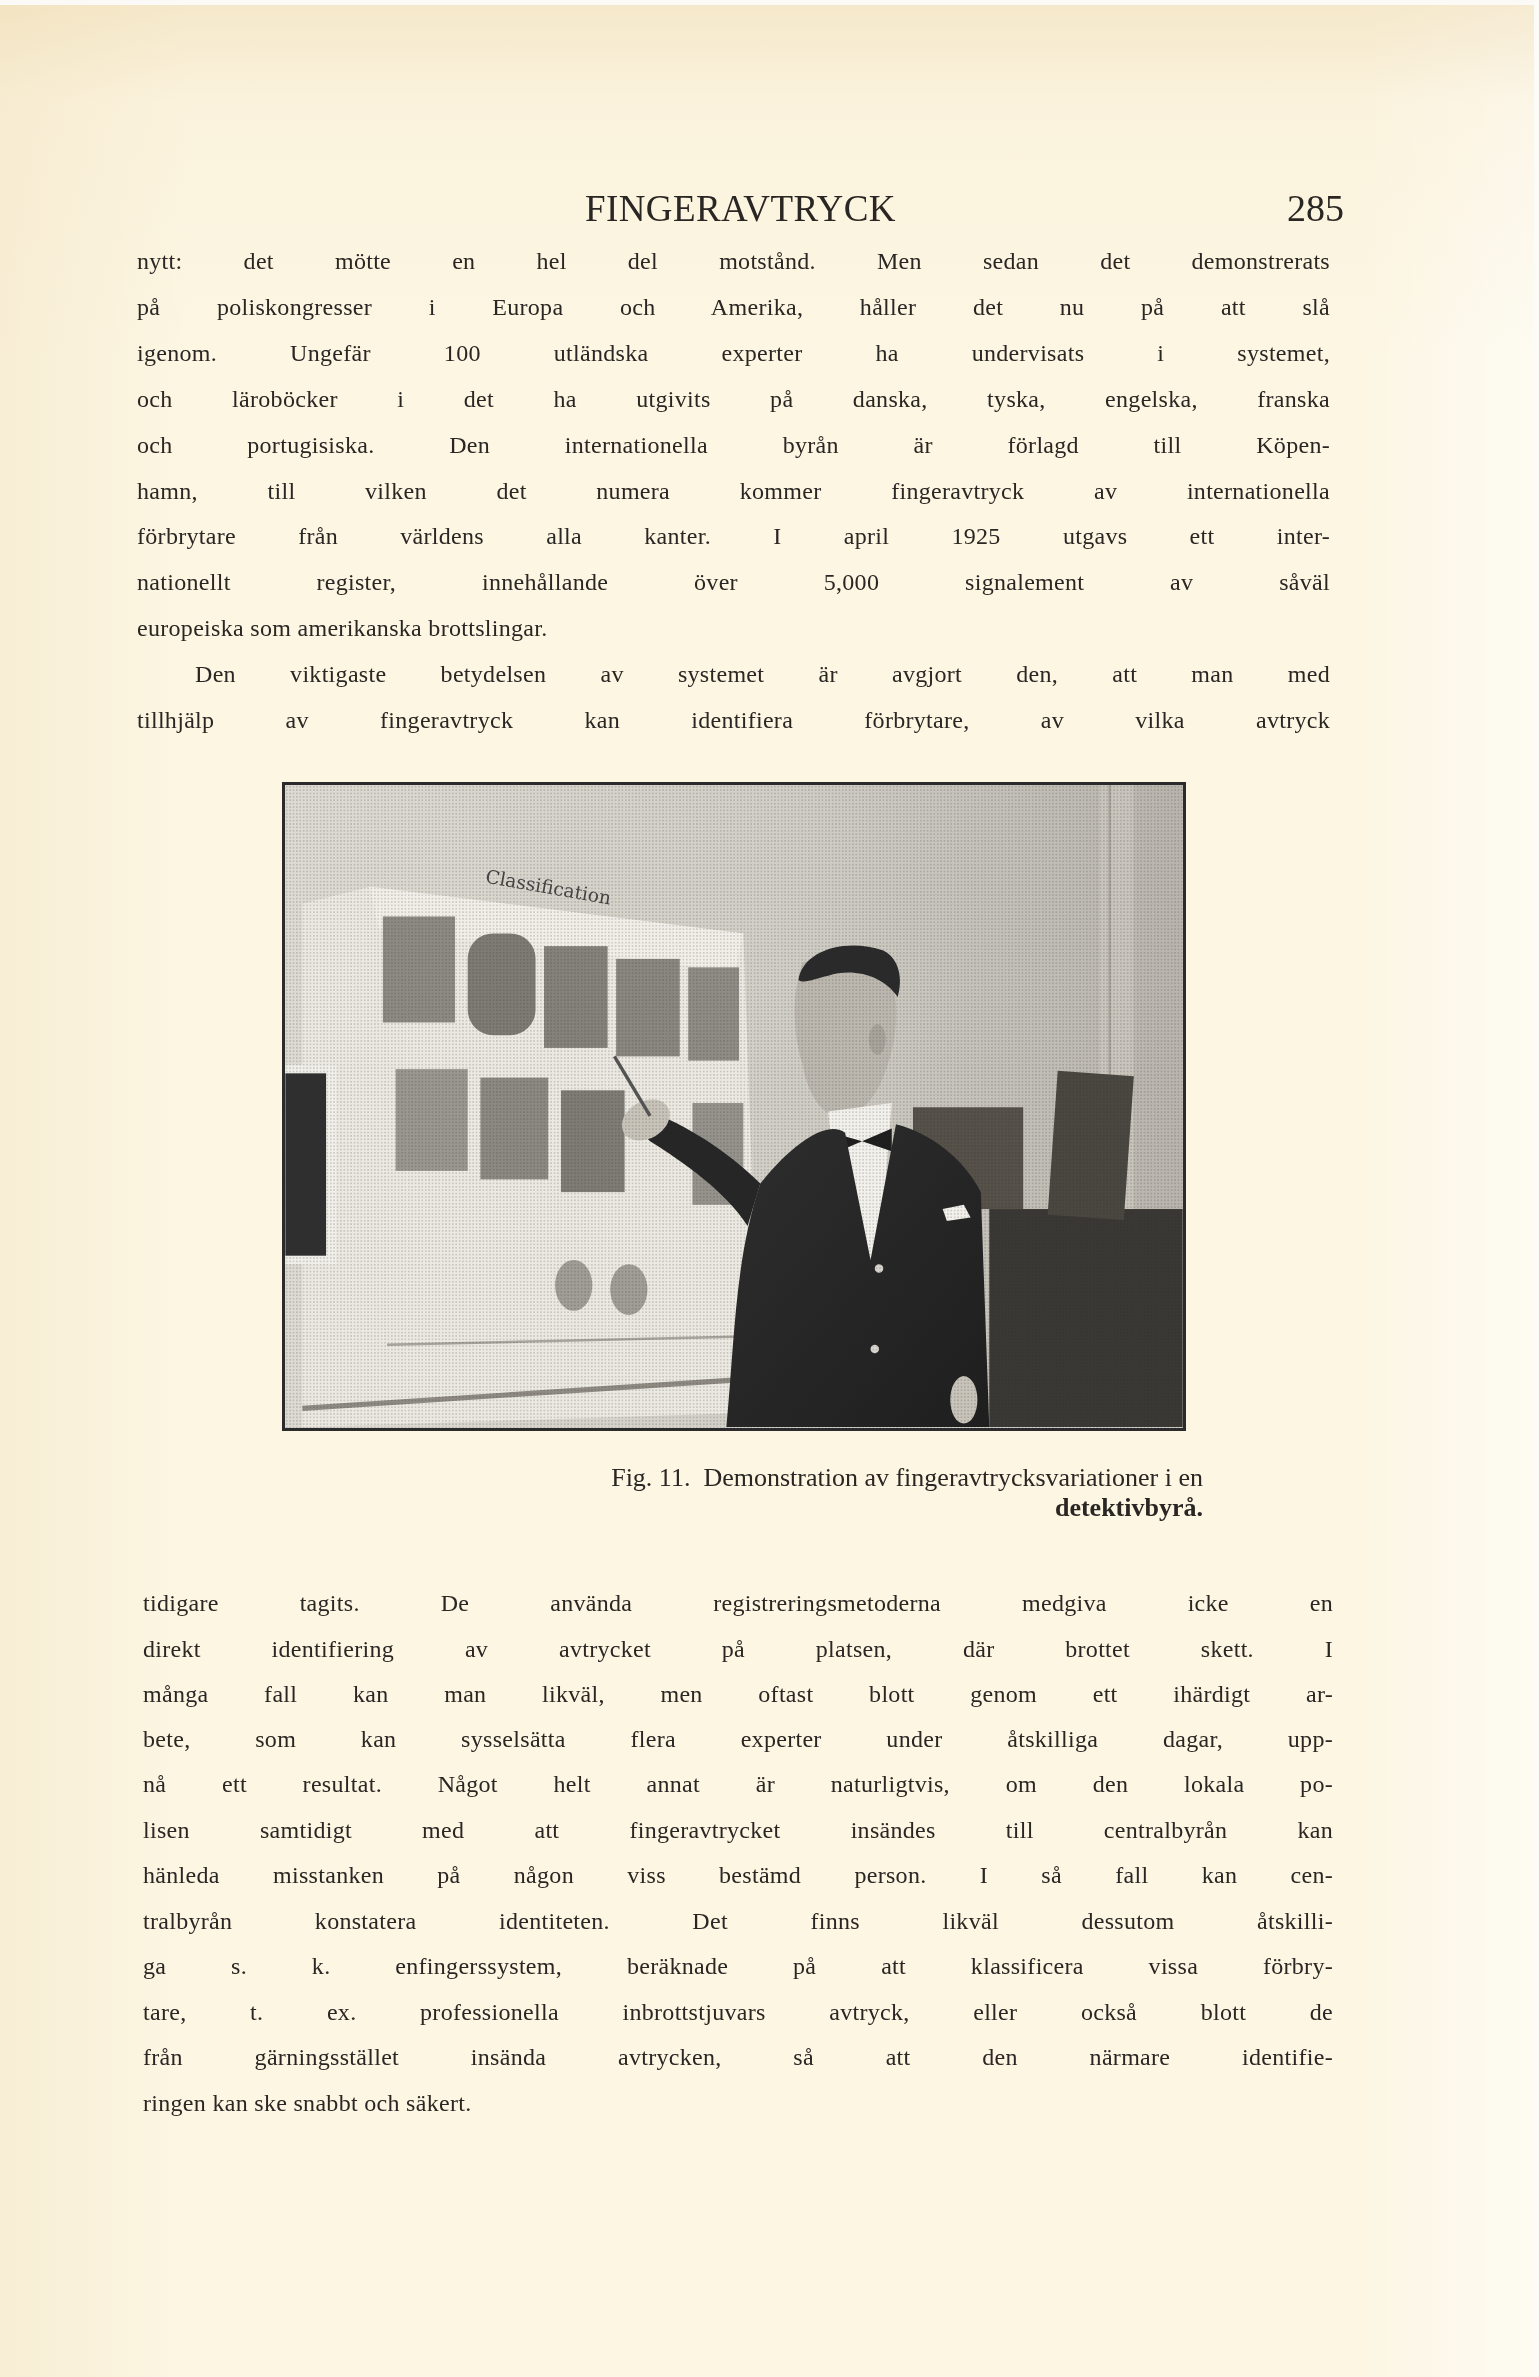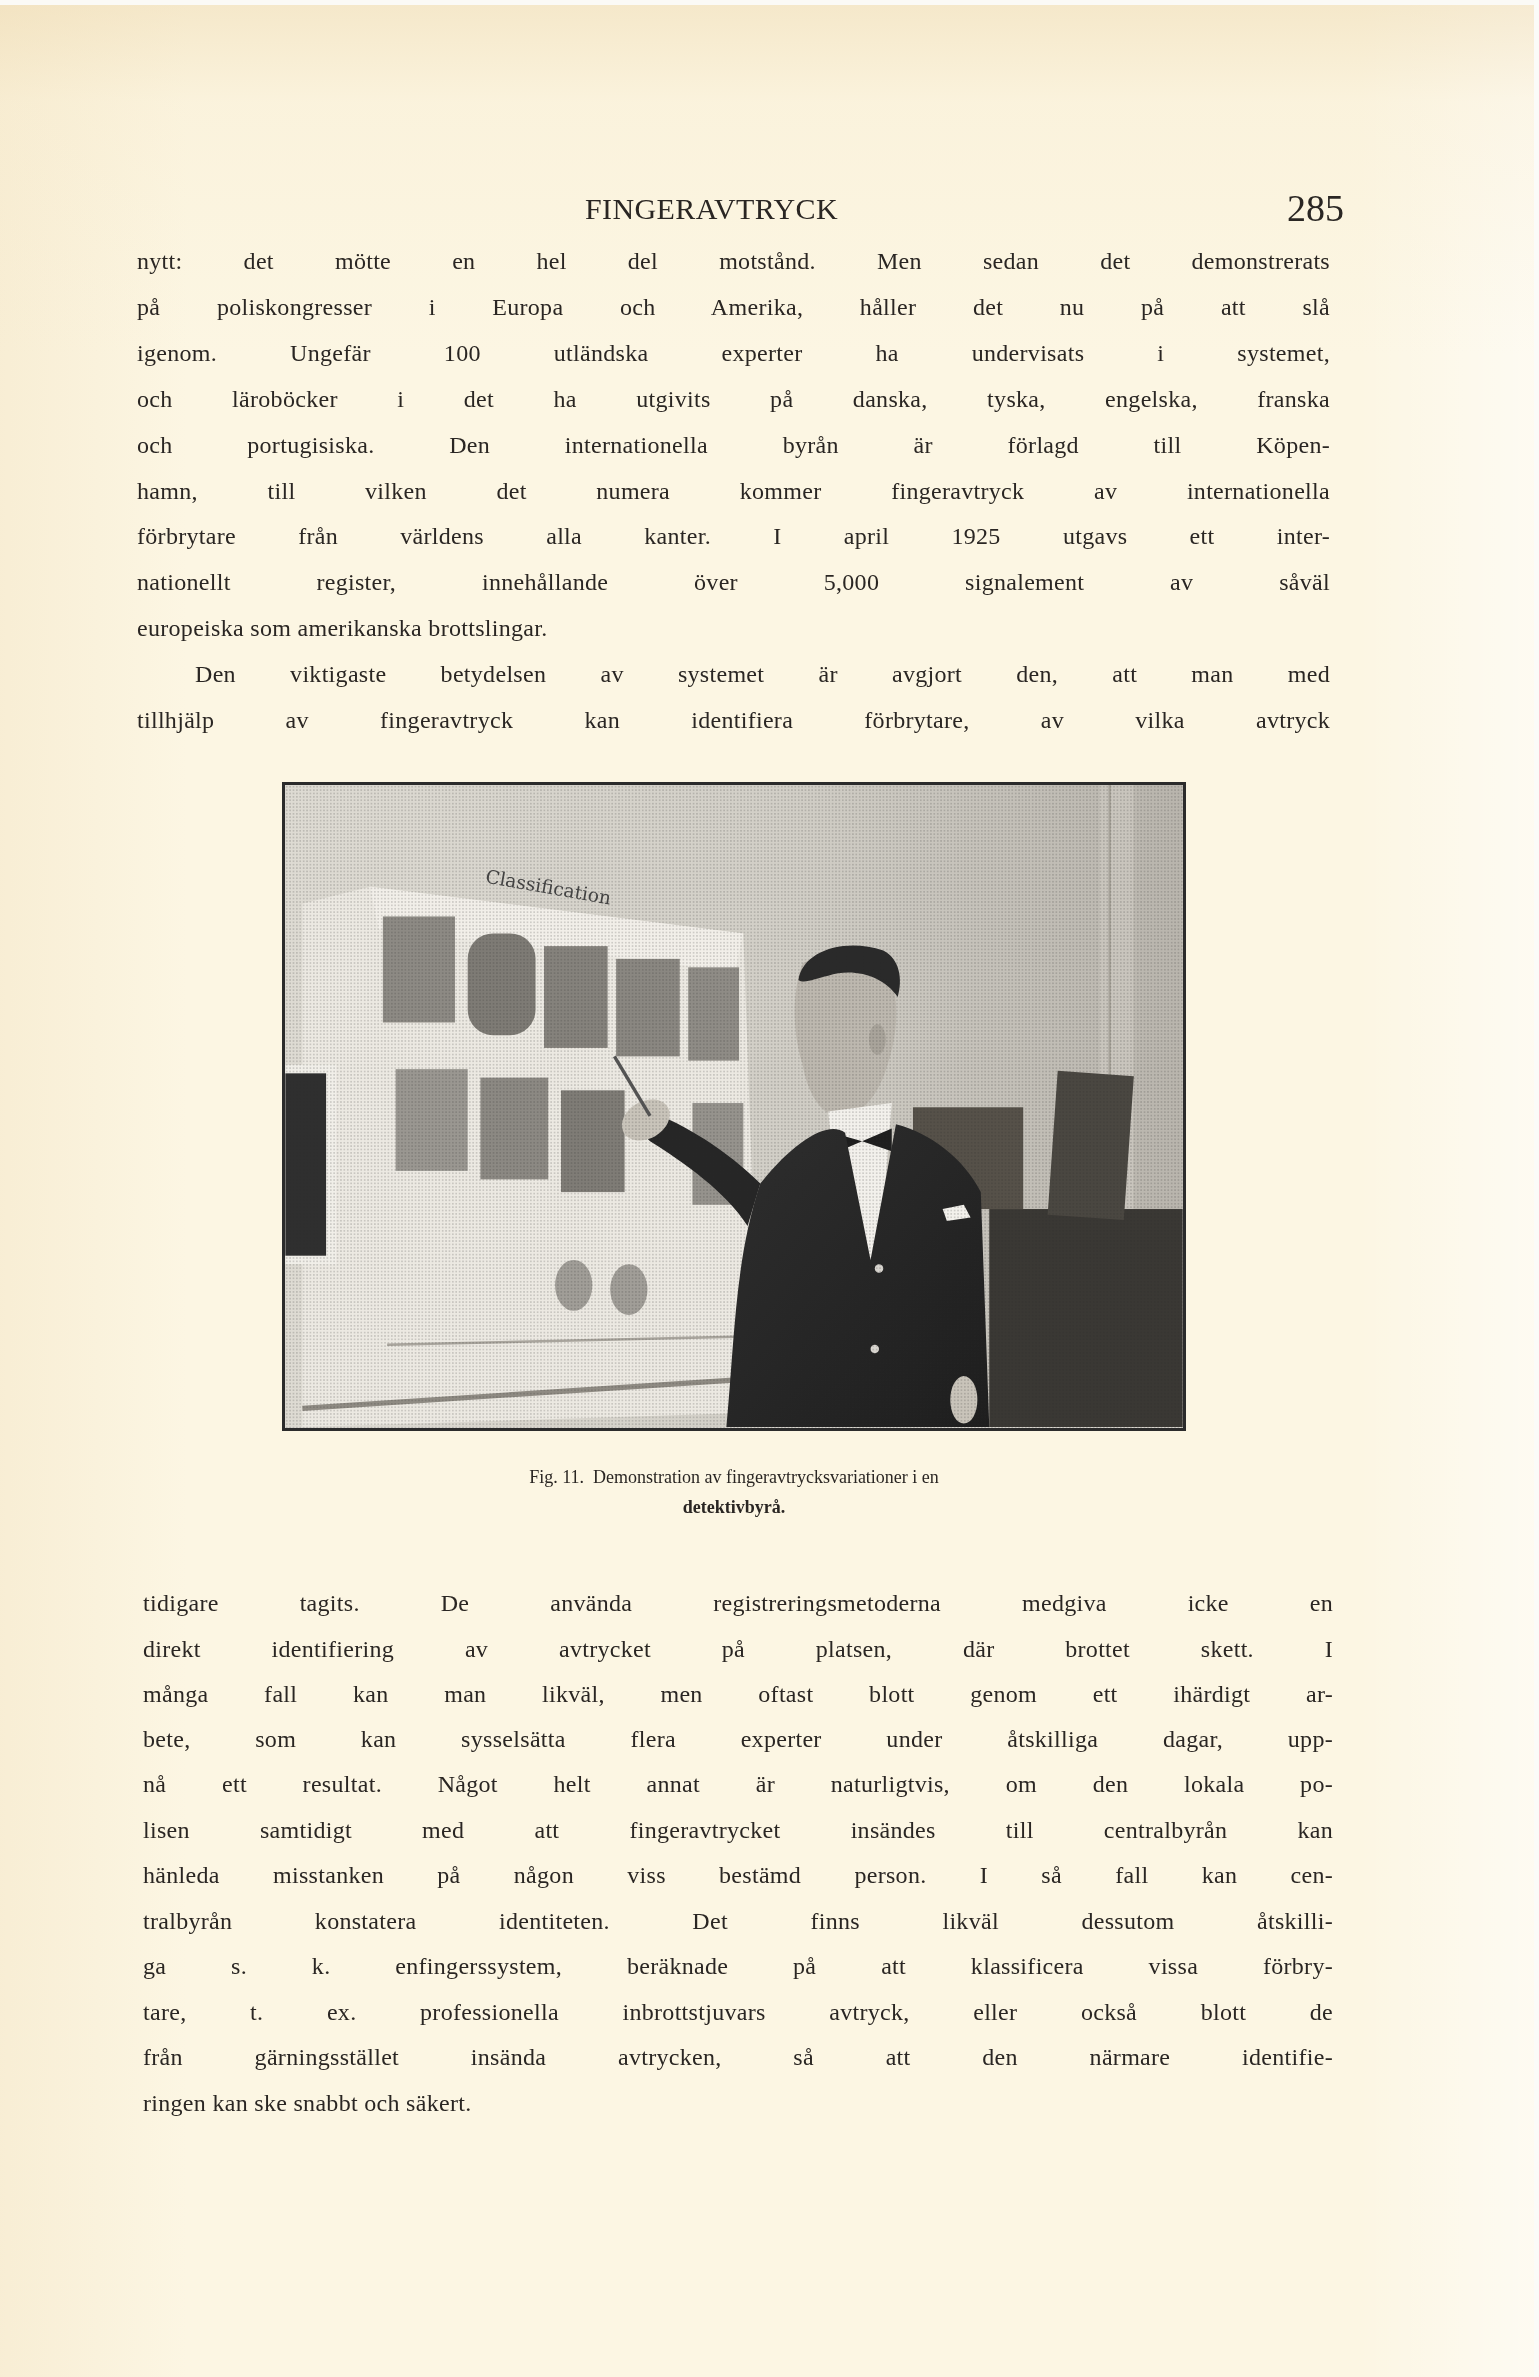--- a/index.html
+++ b/index.html
@@ -17,21 +17,21 @@
     pointer-events: none;
   }
   .top-strip { position: absolute; left: 0; top: 0; width: 1539px; height: 5.1px; background: #fbfaf6; }
   .right-strip { position: absolute; right: 0; top: 0; width: 5.1px; height: 2377px; background: #fbfbf8; }
 
   .running-head {
     position: absolute; top: 190px; left: 0; width: 1539px; height: 37px;
     font-family: "Liberation Serif", "DejaVu Serif", serif;
   }
   .running-title {
-    position: absolute; left: 585px; top: 0; font-size: 30px; letter-spacing: 0.4px; line-height: 37px;
+    position: absolute; left: 585px; top: 0; font-size: 37px; letter-spacing: 0.4px; line-height: 37px;
   }
   .page-number {
     position: absolute; left: 1287px; top: 0; font-size: 38px; line-height: 37px;
   }
 
   .line {
     position: absolute; left: 137px; width: 1193px; height: 46px;
     font-family: "Liberation Serif", "DejaVu Serif", serif;
     font-size: 24px; line-height: 46px;
     text-align: justify; text-align-last: justify; white-space: nowrap;
@@ -49,23 +49,23 @@
     overflow: hidden; background: #d9d6cf;
   }
   .figure svg { display: block; }
   .halftone {
     position: absolute; inset: 0;
     background-image: radial-gradient(rgba(40,40,40,0.18) 0.8px, transparent 1.1px);
     background-size: 3.4px 3.4px; pointer-events: none;
   }
 
   .caption {
-    position: absolute; left: 282px; width: 904px;
+    position: absolute; left: 299px; width: 904px;
     font-family: "Liberation Serif", "DejaVu Serif", serif;
-    font-size: 18px; line-height: 31px; text-align: center; color: #2a2623;
+    font-size: 26px; line-height: 31px; text-align: right; color: #2a2623;
   }
   .caption-1 { top: 1462px; }
   .caption-2 { top: 1492px; }
 </style>
 </head>
 <body>
 
 <div class="page-tint"></div>
 <div class="top-strip"></div>
 <div class="right-strip"></div>

